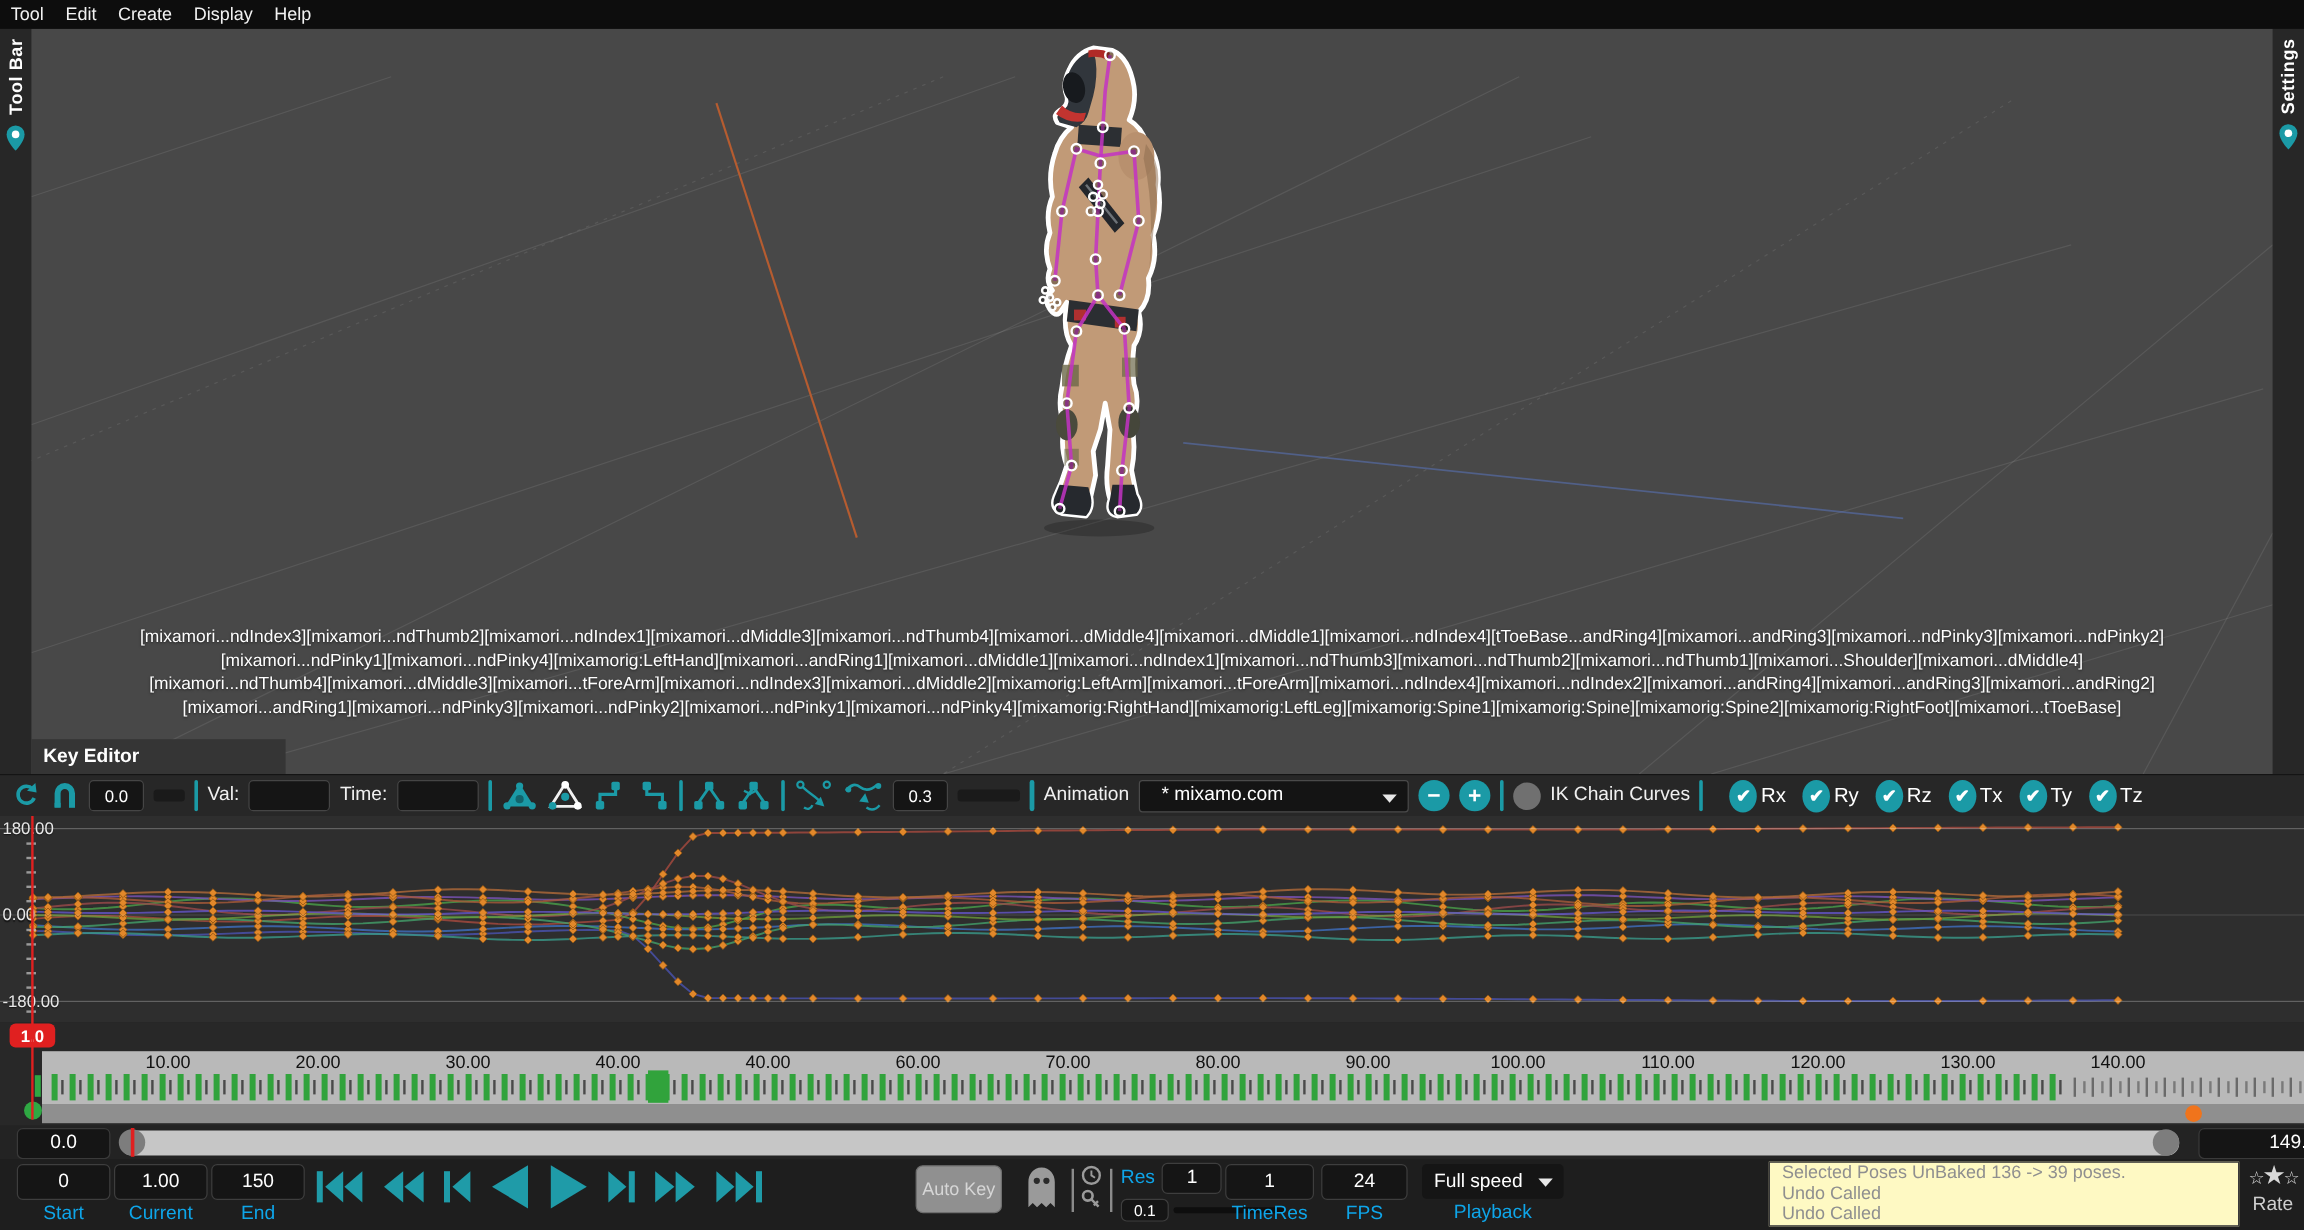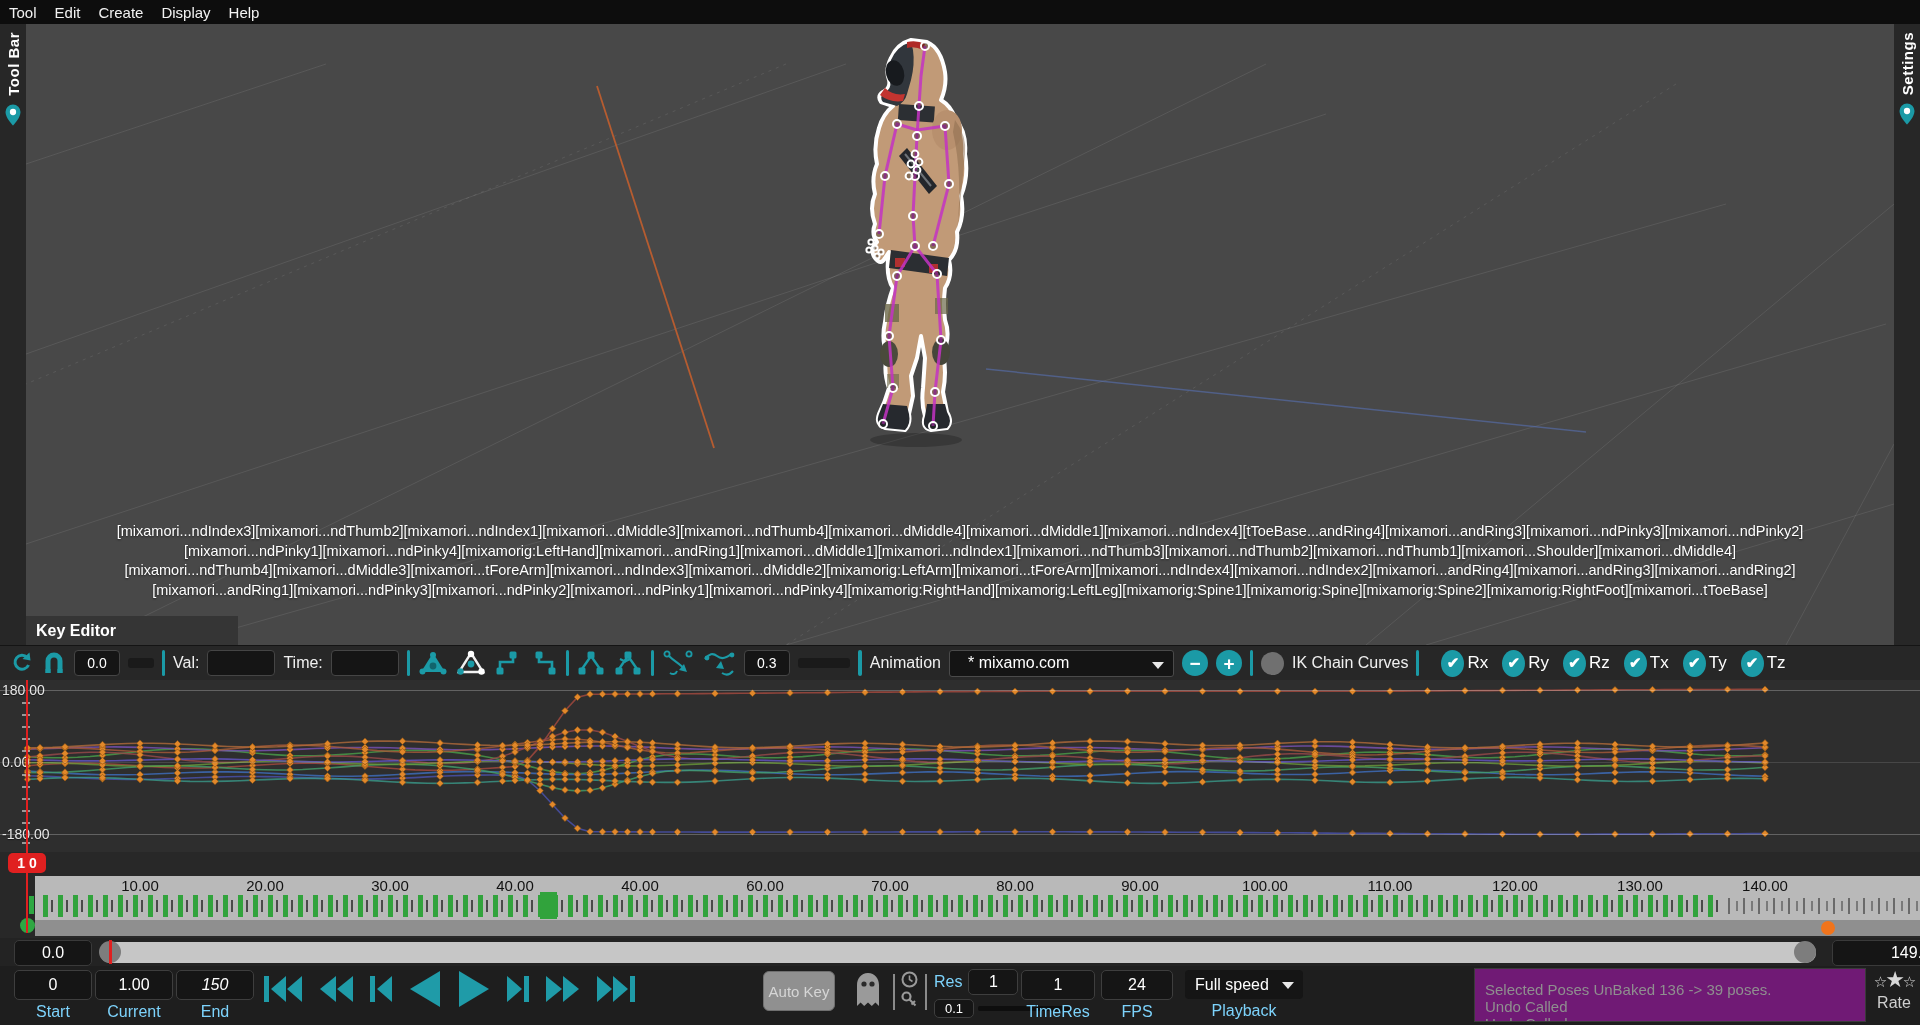--- a/index.html
+++ b/index.html
@@ -64,34 +64,34 @@
   #range-track{position:absolute;left:100px;top:4px;width:1716px;height:21px;background:#c6c6c6;border-radius:10px;}
   .range-handle{position:absolute;top:3px;width:22px;height:22px;border-radius:50%;background:#7d7d7d;}
   #range-handle-left{left:99px;}
   #range-handle-left::after{content:"";position:absolute;left:10px;top:-1px;width:3px;height:24px;background:#e02020;}
   #range-handle-right{left:1794px;}
 
   
   #bottombar{position:absolute;top:966px;left:0;right:0;height:59px;background:#1e1e1e;z-index:20;}
   .num-box{background:#151515;border:1px solid #3e3e3e;border-radius:5px;color:#fff;font-size:16px;display:flex;align-items:center;justify-content:center;}
   .bb-group{position:absolute;top:4px;display:flex;flex-direction:column;align-items:center;gap:3px;}
-  .bb-label{color:#7dd3fc;font-size:16px;}
+  .bb-label{color:#0ea5e9;font-size:16px;}
   #transport{position:absolute;left:262px;top:0;height:46px;display:flex;align-items:center;gap:13px;}
   #transport svg{display:block;}
   #autokey-btn{position:absolute;left:763px;top:5px;width:70px;height:38px;background:#909090;border:1px solid #6f6f6f;border-radius:6px;color:#d6d6d6;font-size:15px;display:flex;align-items:center;justify-content:center;}
   #ghost-icon{position:absolute;left:852px;top:5px;}
   .bb-div{position:absolute;width:2px;background:#8a8a8a;}
   #clockkey{position:absolute;left:901px;top:5px;display:flex;flex-direction:column;gap:3px;align-items:center;}
   #res-group{position:absolute;left:934px;top:3px;}
   #res-row1{display:flex;align-items:center;gap:6px;}
   #res-row2{display:flex;align-items:center;gap:4px;margin-top:4px;}
   #res-box{width:48px;height:24px;}
   #res-step-box{width:38px;height:17px;font-size:13px;}
   #res-slider{width:92px;height:5px;background:#0e0e0e;border-radius:2px;}
-  #status-box{position:absolute;left:1474px;top:2px;width:392px;height:54px;background:#701a75;border:1px solid #3a3a3a;box-sizing:border-box;padding:12px 10px;overflow:hidden;}
+  #status-box{position:absolute;left:1474px;top:2px;width:392px;height:54px;background:#fef9c3;border:1px solid #3a3a3a;box-sizing:border-box;padding:0 10px;overflow:hidden;}
   .status-line{color:#8f8f8f;font-size:15px;line-height:17px;white-space:nowrap;}
   #rate-group{position:absolute;left:1870px;top:2px;width:48px;display:flex;flex-direction:column;align-items:center;}
   #rate-stars{color:#d8d8d8;font-size:15px;letter-spacing:-2px;line-height:24px;white-space:nowrap;}
   #rate-stars .big{font-size:22px;}
   #rate-label{color:#cfcfcf;font-size:16px;line-height:18px;}
   #playback-dropdown{position:relative;width:118px;height:29px;background:#151515;border-radius:4px;color:#fff;font-size:16px;display:flex;align-items:center;padding-left:10px;box-sizing:border-box;}
   #playback-dropdown .chevron{top:12px;}
 </style>
 </head>
 <body>
@@ -1350,21 +1350,21 @@
   <div id="bottombar">
     <div class="bb-group" style="left:14px;">
       <div class="num-box" style="width:76px;height:28px;">0</div>
       <div class="bb-label">Start</div>
     </div>
     <div class="bb-group" style="left:95px;">
       <div class="num-box" style="width:76px;height:28px;">1.00</div>
       <div class="bb-label">Current</div>
     </div>
     <div class="bb-group" style="left:176px;">
-      <div class="num-box" style="width:76px;height:28px;font-style:italic;">150</div>
+      <div class="num-box" style="width:76px;height:28px;">150</div>
       <div class="bb-label">End</div>
     </div>
 
     <div id="transport">
       <span>
           <svg width="42" height="32" viewBox="0 0 42 32">
             <rect x="2" y="3" width="5" height="26" fill="#1f9ba8"></rect>
             <polygon points="24,3 9,16 24,29" fill="#1f9ba8"></polygon>
             <polygon points="40,3 25,16 40,29" fill="#1f9ba8"></polygon>
           </svg>

